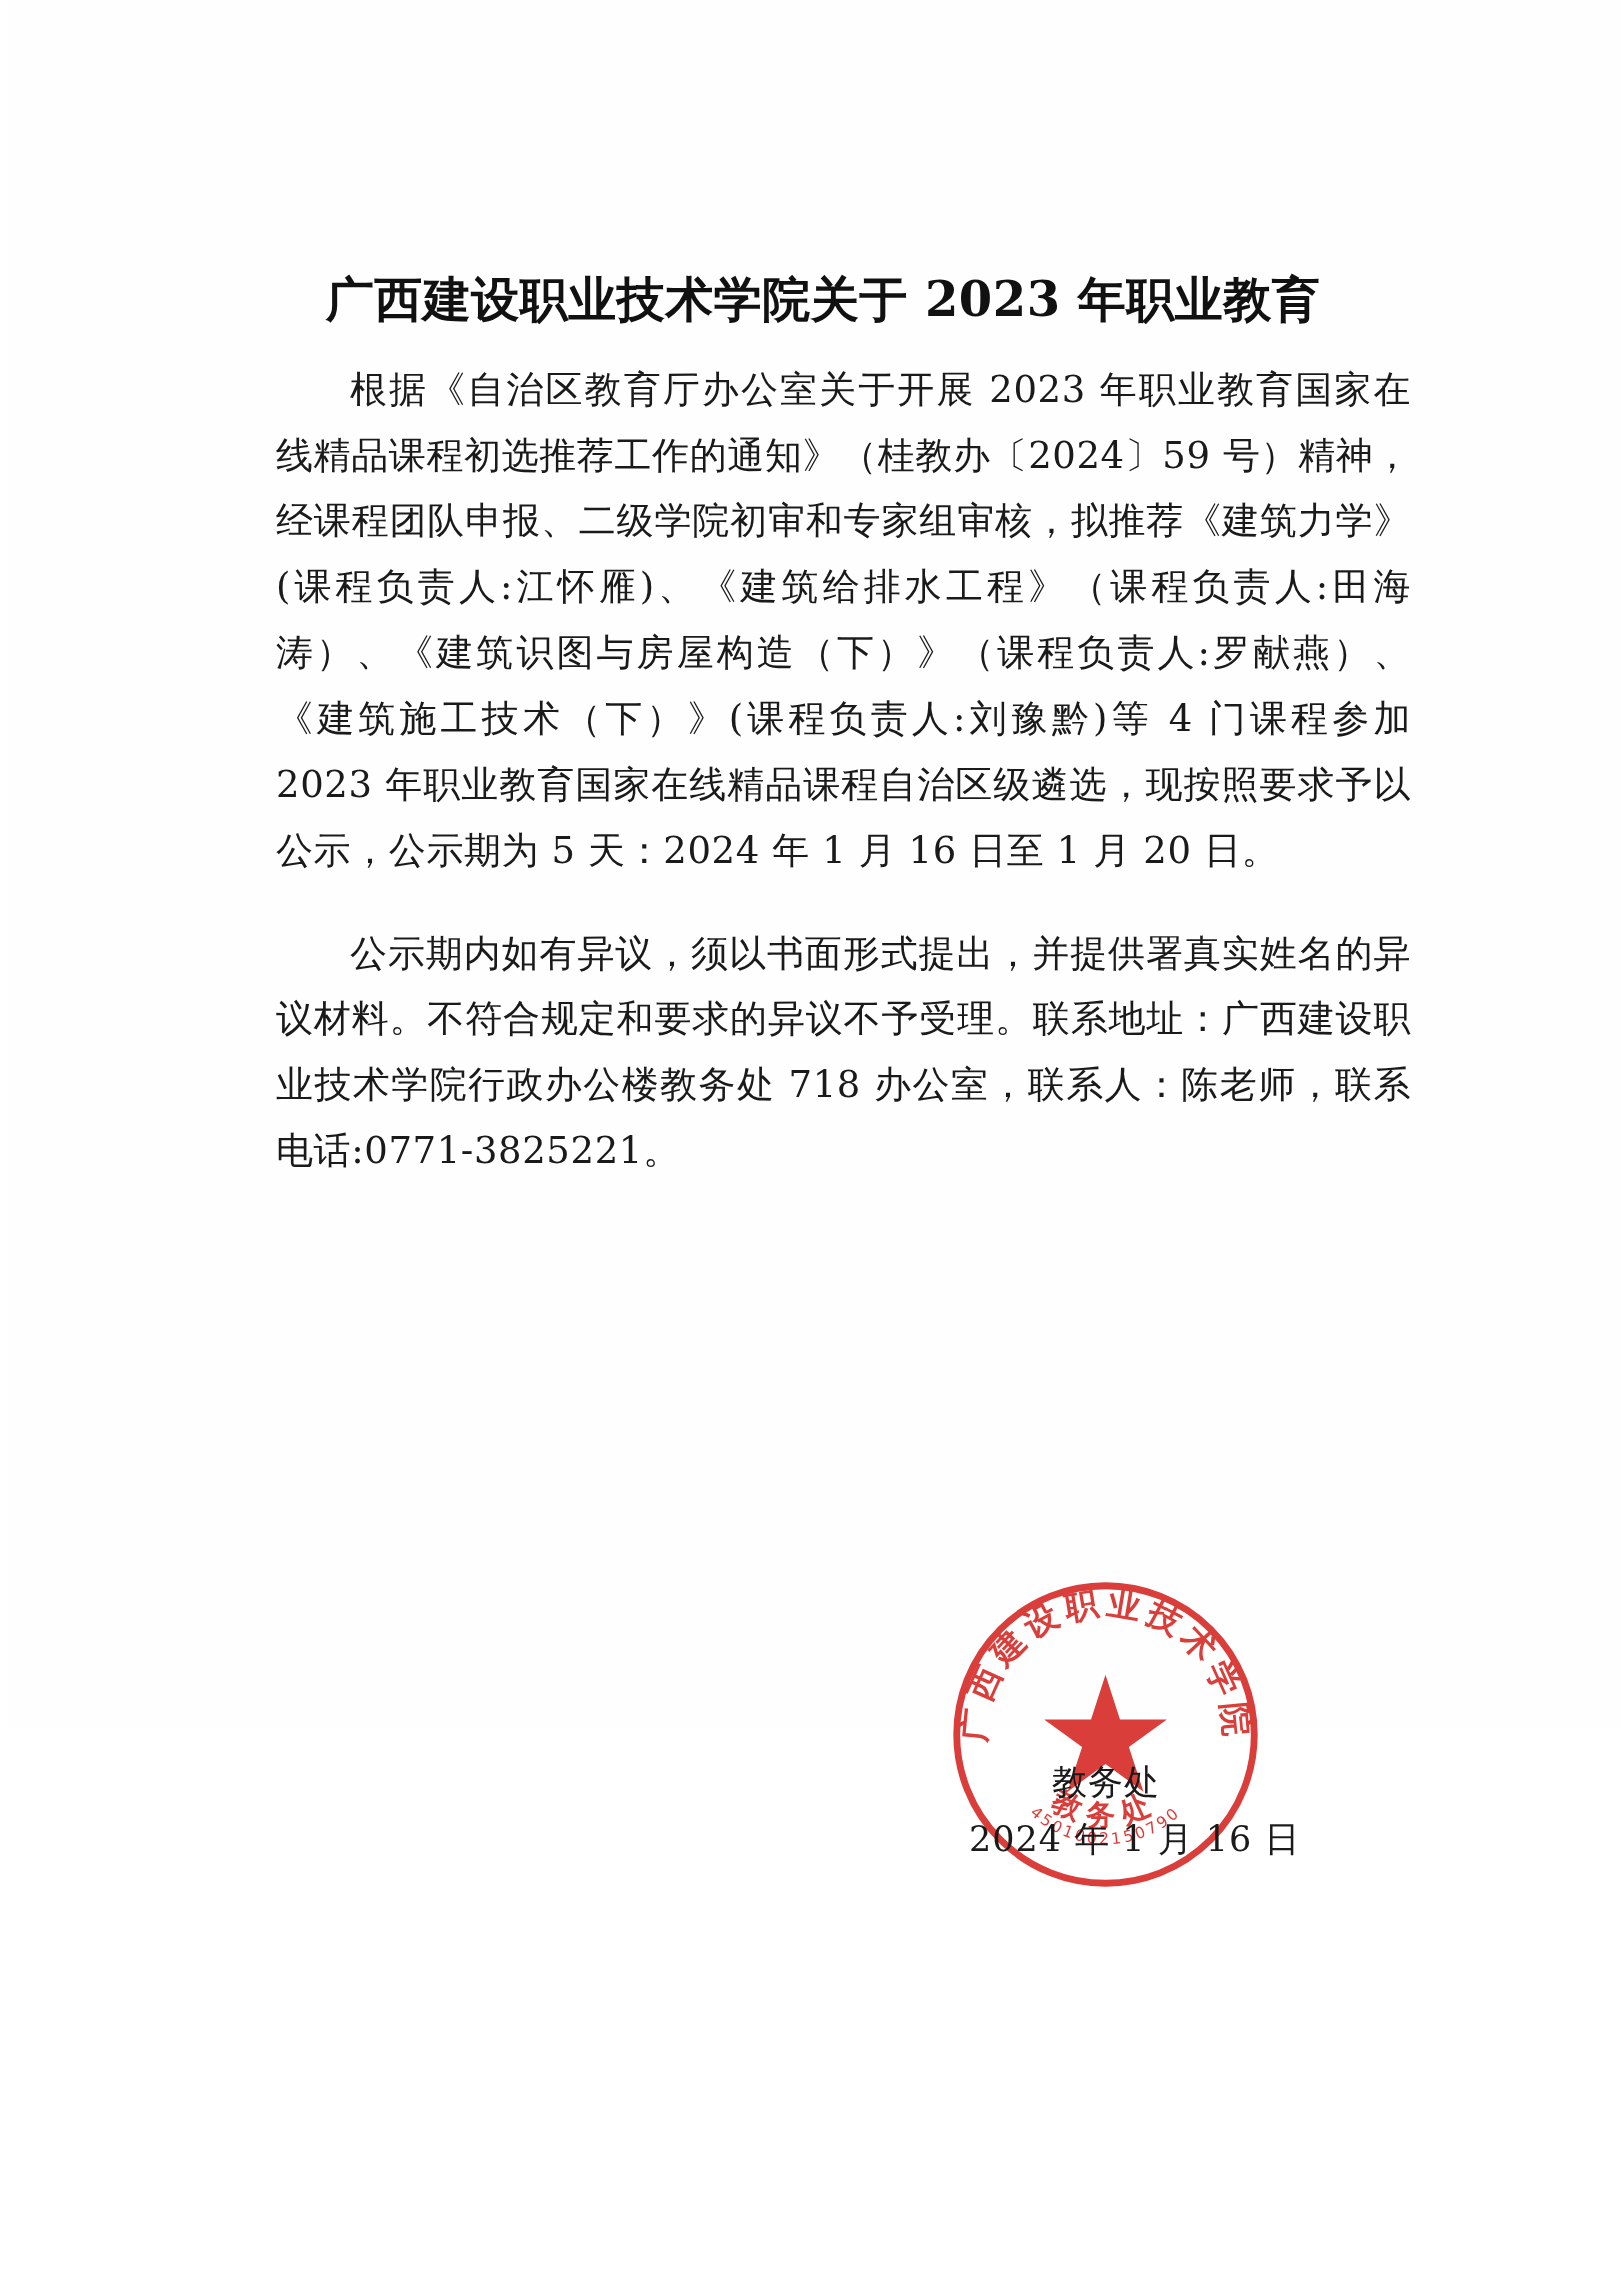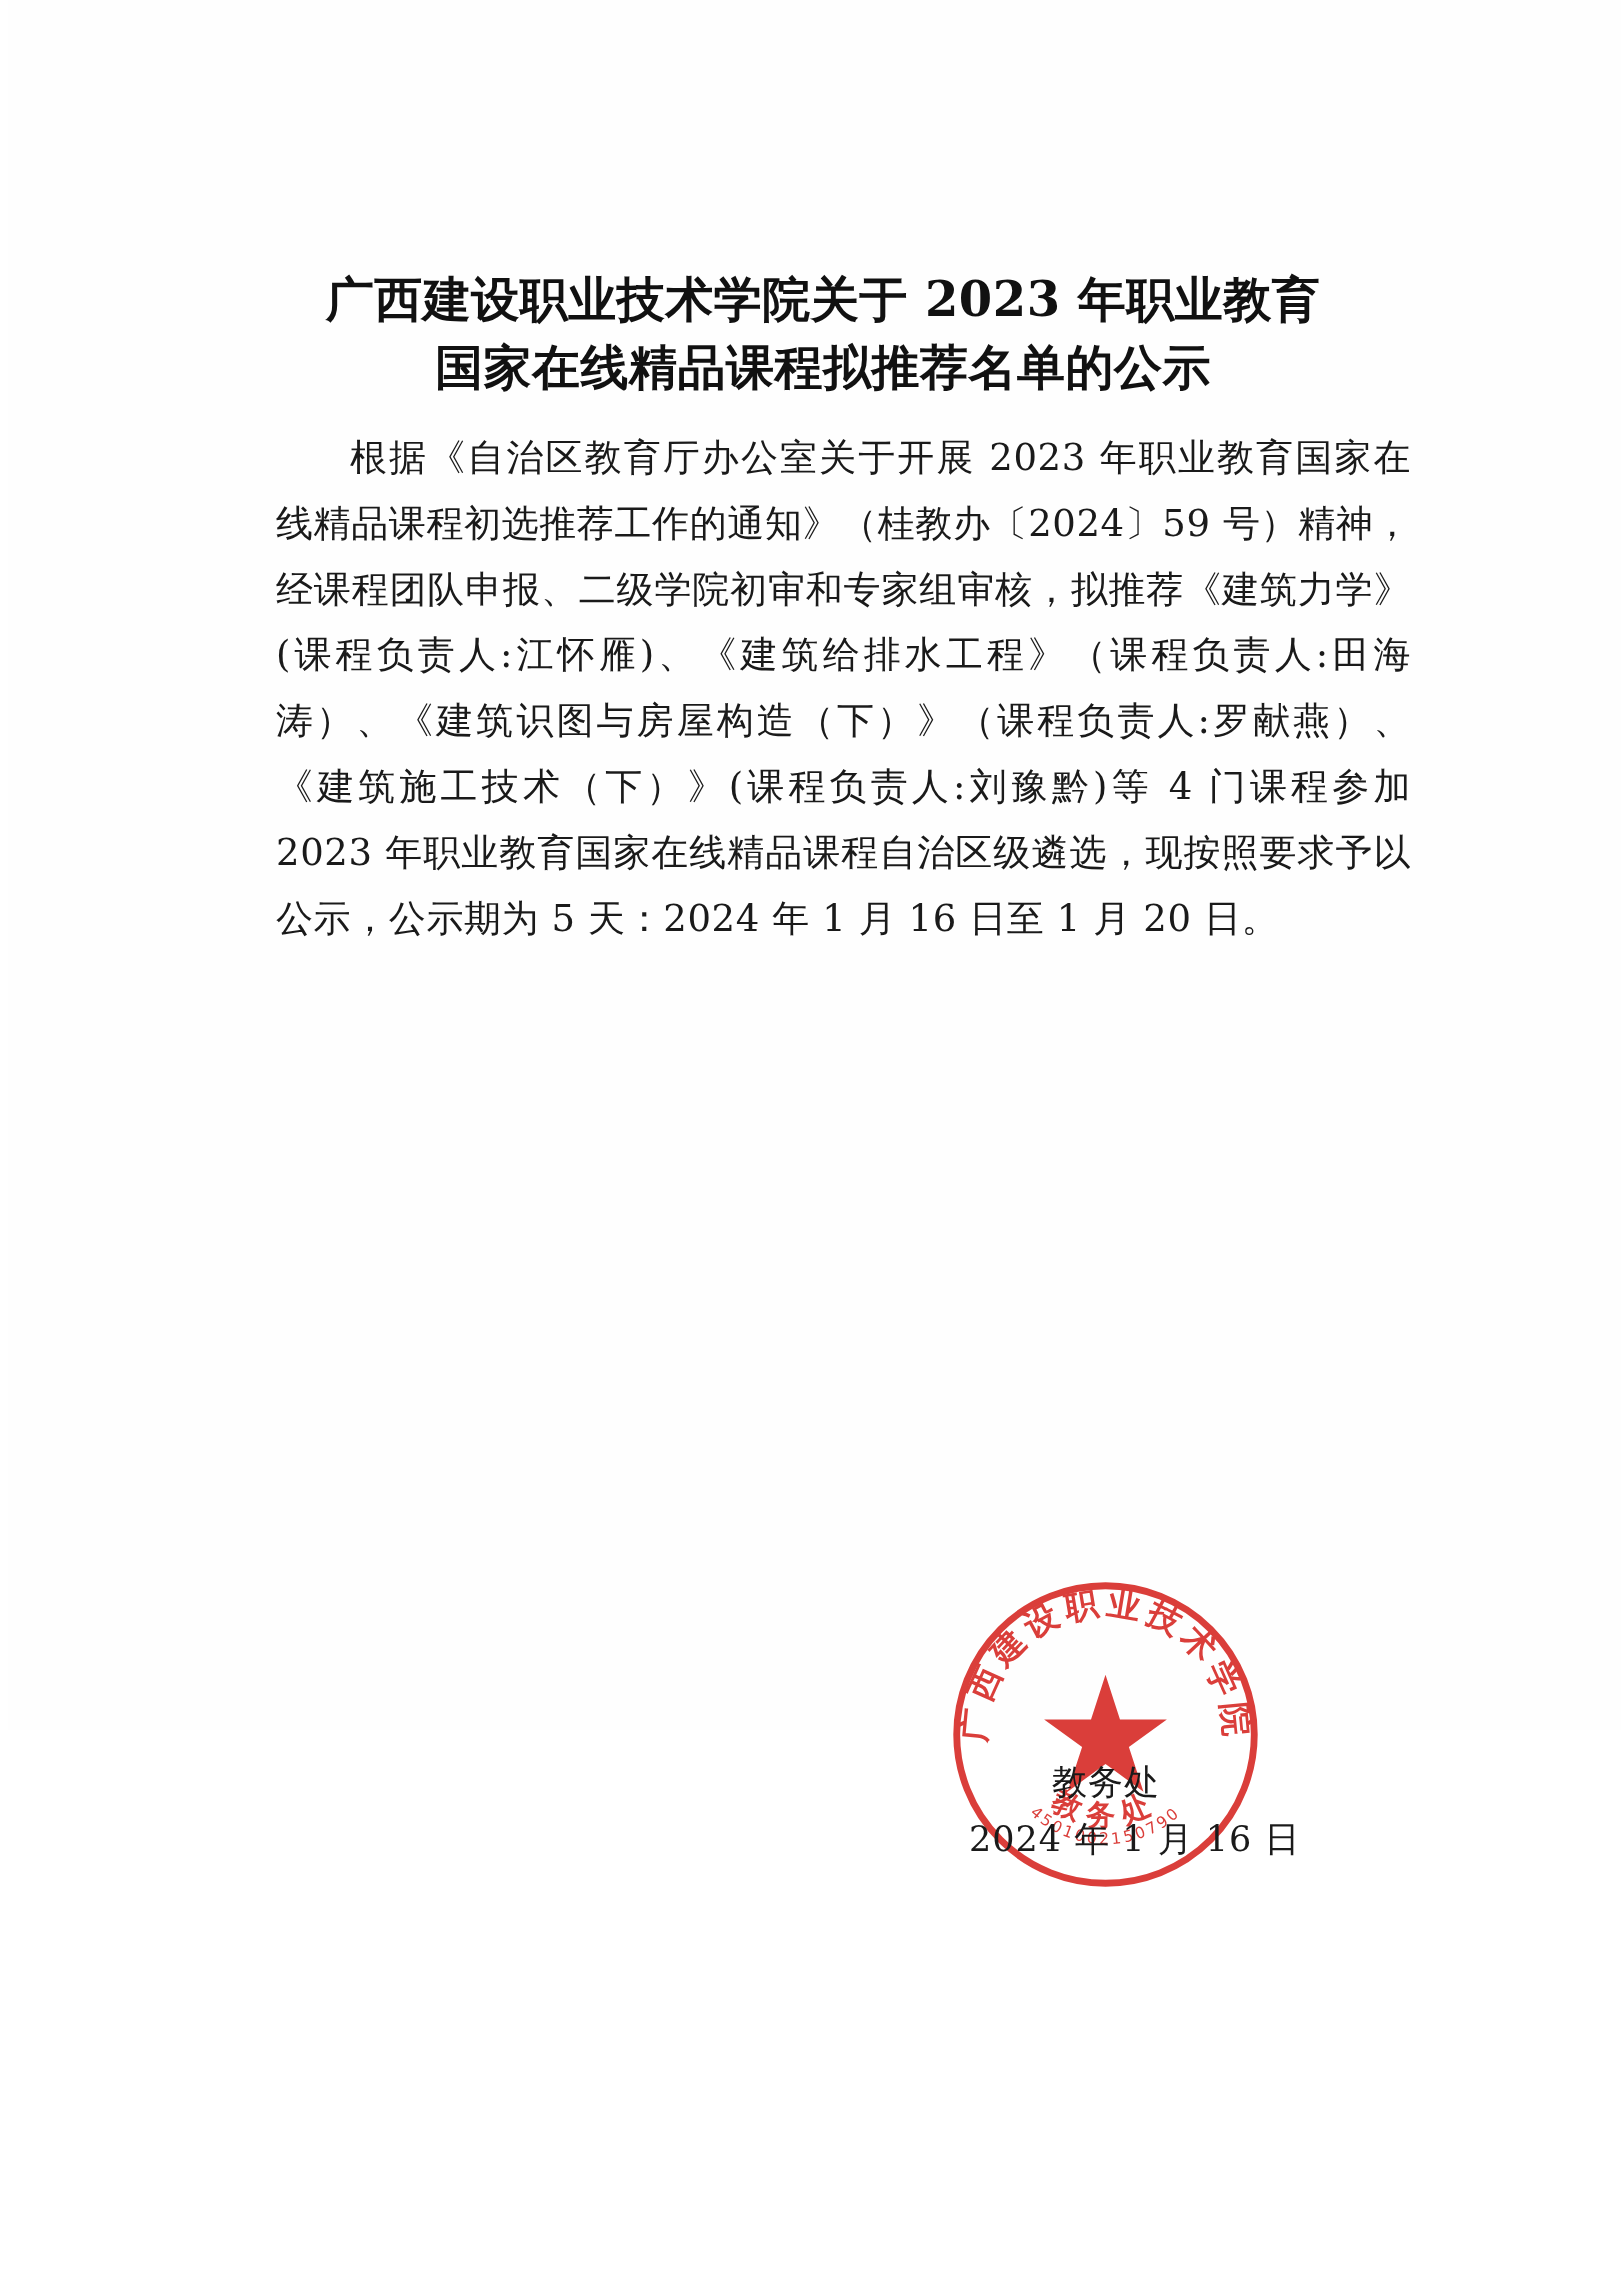--- a/index.html
+++ b/index.html
@@ -91,26 +91,26 @@
 </style>
 </head>
 <body>
 
 <div class="page">
 
   <div class="doc-body">
 
     <h1 class="doc-title">
       <span class="title-line">广西建设职业技术学院关于 2023 年职业教育</span>
-      <span class="title-line">国家在线精品课程拟推荐名单的公示</span>
     </h1>
 
 
     <p class="para">根据《自治区教育厅办公室关于开展 2023 年职业教育国家在线精品课程初选推荐工作的通知》（桂教办〔2024〕59 号）精神，经课程团队申报、二级学院初审和专家组审核，拟推荐《建筑力学》(课程负责人:江怀雁)、《建筑给排水工程》（课程负责人:田海涛）、《建筑识图与房屋构造（下）》（课程负责人:罗献燕）、《建筑施工技术（下）》(课程负责人:刘豫黔)等 4 门课程参加 2023 年职业教育国家在线精品课程自治区级遴选，现按照要求予以公示，公示期为 5 天：2024 年 1 月 16 日至 1 月 20 日。</p>
 
+    <p class="para">公示期内如有异议，须以书面形式提出，并提供署真实姓名的异议材料。不符合规定和要求的异议不予受理。联系地址：广西建设职业技术学院行政办公楼教务处 718 办公室，联系人：陈老师，联系电话:0771-3825221。</p>
 
   </div>
 
   <div class="seal">
     <svg width="323" height="323" viewBox="0 0 330 330" xmlns="http://www.w3.org/2000/svg">
       <g fill="none" stroke="#d6241f" stroke-width="7">
         <circle cx="165" cy="165" r="152"></circle>
       </g>
       <g fill="#d6241f">
         <path d="M165 104 l14.8 45.6 h47.9 l-38.8 28.2 14.9 45.6 -38.8-28.2 -38.8 28.2 14.9-45.6 -38.8-28.2 h47.9 z"></path>

